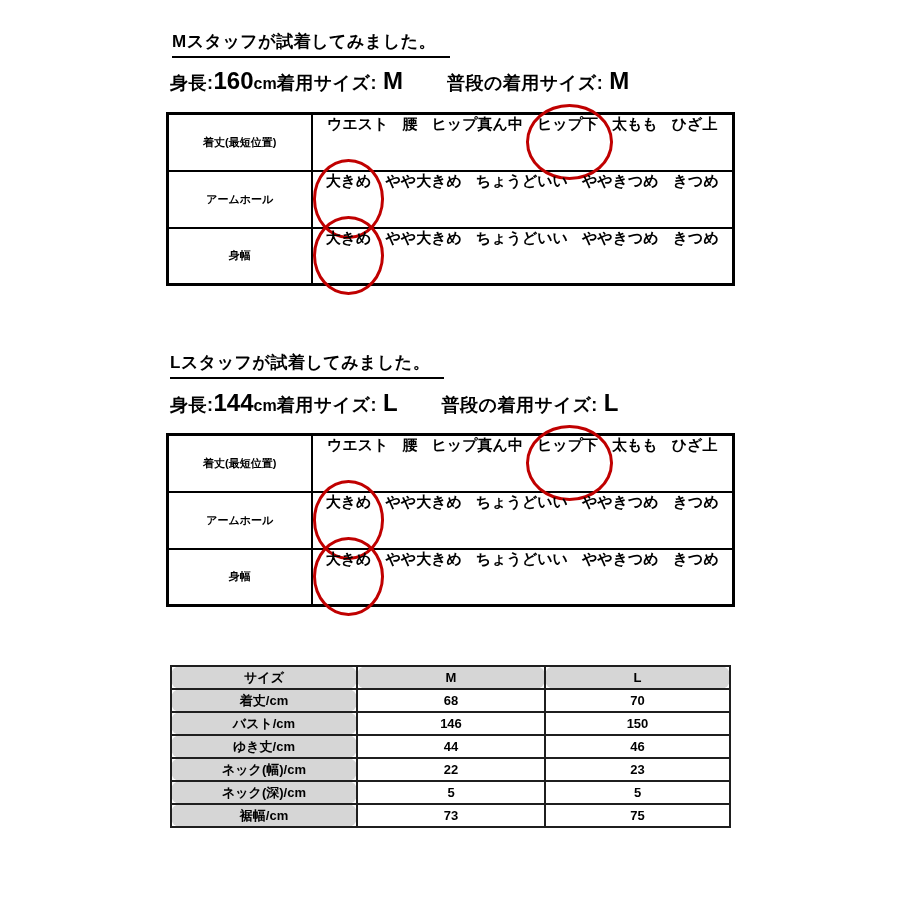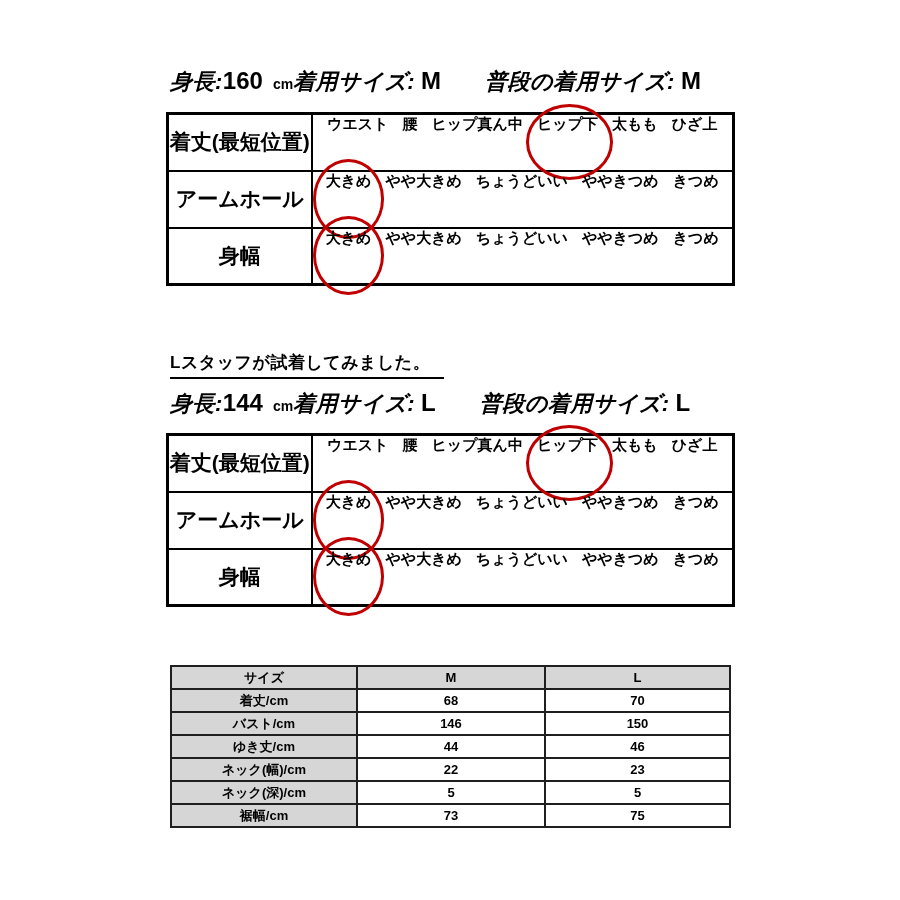--- a/index.html
+++ b/index.html
@@ -11,58 +11,59 @@
   .page { position:absolute; inset:0; background:#fff; }
 
   
   .sec-heading {
     position:absolute; font-size:17px; font-weight:bold; letter-spacing:.5px;
     border-bottom:2.5px solid #000; padding:0 14px 3px 0; white-space:nowrap;
   }
 
   
   .stats { position:absolute; display:flex; align-items:baseline; font-weight:bold; white-space:nowrap; }
-  .stats .lbl  { font-size:22px; letter-spacing:.5px;font-style:italic; }
+  .stats .lbl  { font-size:18px; letter-spacing:.5px; }
   .stats .big  { font-size:24px; letter-spacing:0; }
-  .stats .unit { font-size:14px;margin-left:10px; }
+  .stats .unit { font-size:16px; }
   .gap-xs { margin-left:6px; }
   .gap-sm { }
   .gap-lg { margin-left:44px; }
 
   
   .fit-table {
     position:absolute; border-collapse:collapse; table-layout:fixed;
     width:569px; border:3px solid #000; background:#fff;
   }
   .fit-table td { border:2px solid #000; height:57px; vertical-align:middle; padding:0; }
-  .fit-table .lab { width:144px; text-align:center; font-weight:bold; font-size:21px; }
+  .fit-table .lab { width:144px; text-align:center; font-weight:bold; font-size:11px; }
   .row-opts { height:100%; display:flex; justify-content:center; gap:14px; }
   .opt { position:relative; font-weight:bold; font-size:15px; white-space:nowrap; }
   .opt.circled::after {
     content:""; position:absolute; left:-13px; right:-13px; top:-13px; bottom:-12px;
     border:3.5px solid var(--red,#c00000); border-radius:50%; pointer-events:none;
   }
   .opt.circ-wide::after { left:-11px; right:-15px; top:-11px; bottom:-10px; }
 
   
   .size-table {
     position:absolute; border-collapse:collapse; table-layout:fixed;
     width:561px; border:2.5px solid #1f1f1f; background:#fff;
   }
   .size-table th, .size-table td {
     border:2px solid #1f1f1f; height:23px; padding:0;
     font-size:13px; font-weight:bold; text-align:center; vertical-align:middle;
   }
-  .size-table th, .size-table td.lab { background:var(--gray,#d6d6d6); }
+  .size-table th, .size-table td.lab { background:var(--gray,#d6d6d6);border-radius:9px; }
 </style>
 </head>
 <body>
 
 <div class="page">
 
+  <div class="sec-heading" style="left:172px;top:30px">Mスタッフが試着してみました。</div>
 
   <div class="stats" style="left:170px;top:67px">
     <span class="lbl">身長:</span>
     <span class="big">160</span>
     <span class="unit">cm</span>
     <span class="lbl gap-sm">着用サイズ:</span>
     <span class="big gap-xs">M</span>
     <span class="lbl gap-lg">普段の着用サイズ:</span>
     <span class="big gap-xs">M</span>
   </div>

